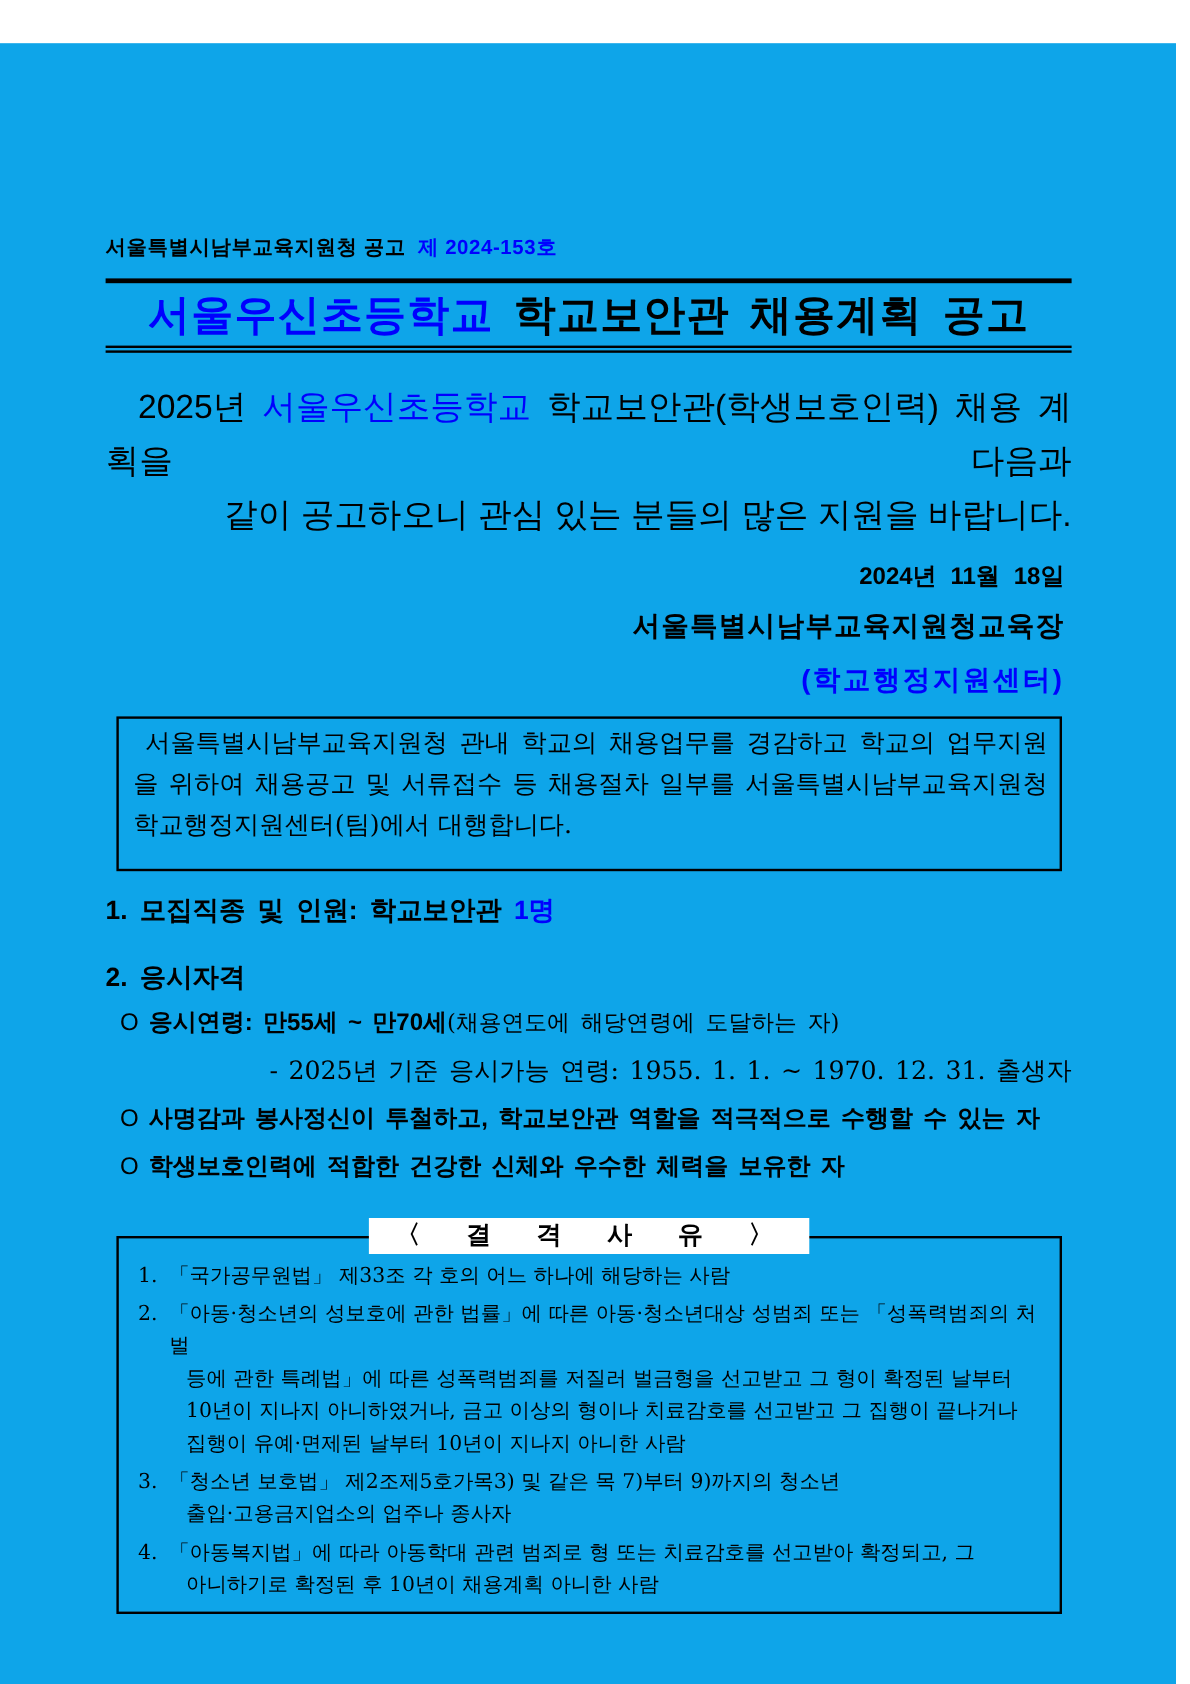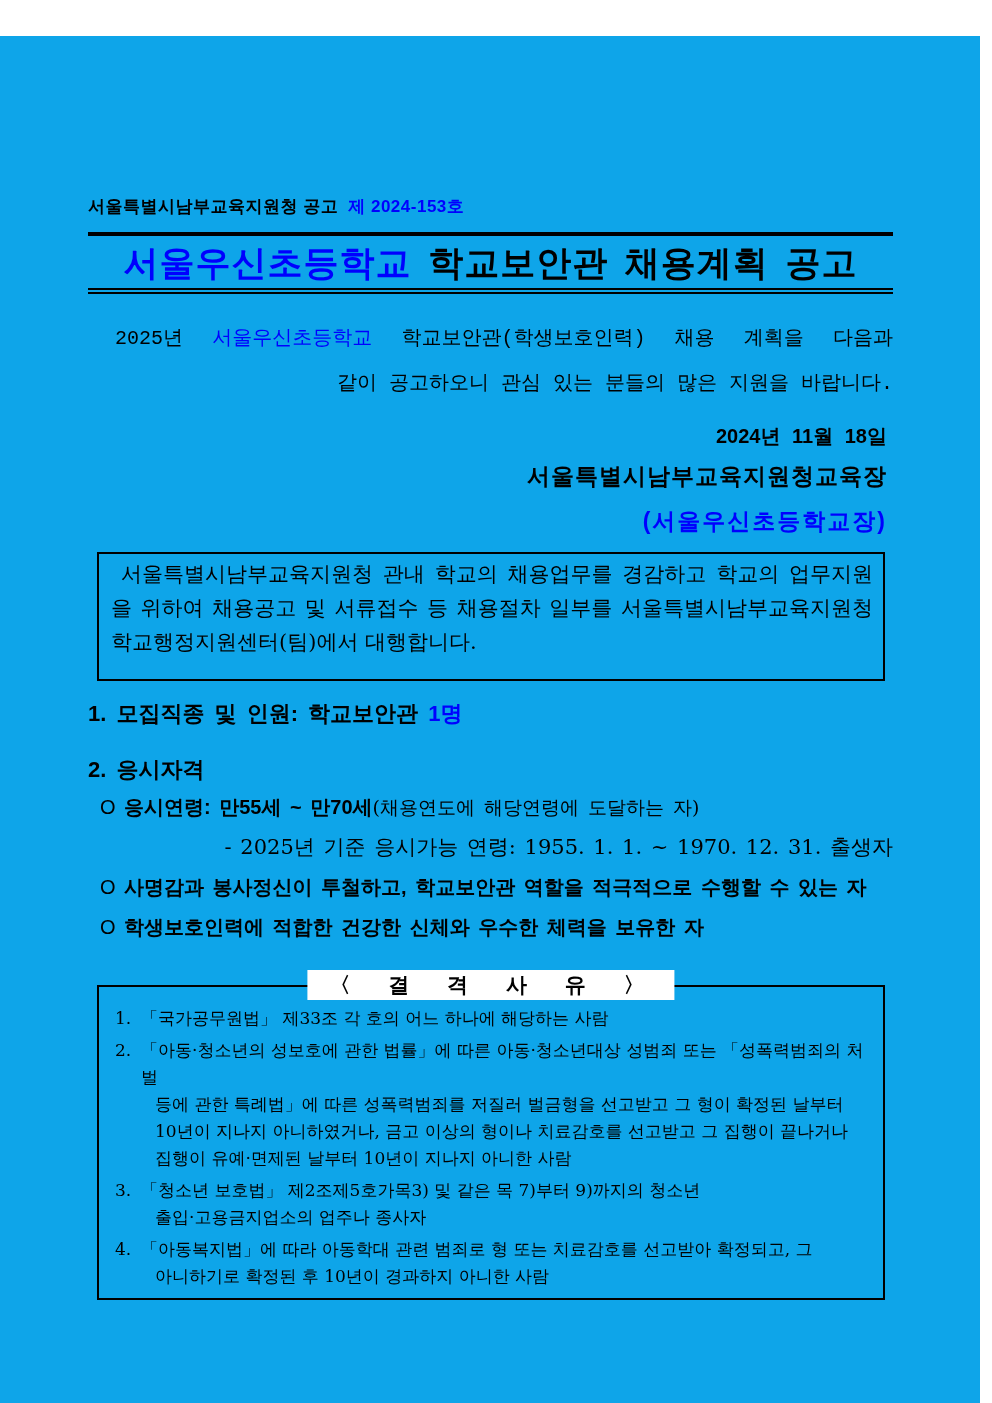--- a/index.html
+++ b/index.html
@@ -42,22 +42,22 @@
     font-weight: 800;
     line-height: 44px;
     letter-spacing: 1px;
     word-spacing: 6px;
     white-space: nowrap;
   }
 
   
   .intro {
     margin-top: 22px;
-    font-family: Liberation Mono, monospace;
-    font-size: 20px;
+    font-family: Liberation Sans, sans-serif;
+    font-size: 28px;
     line-height: 45px;
   }
   .intro-line1 {
     text-indent: 27px;
     text-align: justify;
     text-align-last: justify;
   }
   .intro-line2 { text-align: right; }
 
   
@@ -166,21 +166,21 @@
   </div>
 
   <div class="intro">
     <div class="intro-line1"><span>2025년 </span><span class="blue">서울우신초등학교</span><span> 학교보안관(학생보호인력) 채용 계획을 다음과</span></div>
     <div class="intro-line2">같이 공고하오니 관심 있는 분들의 많은 지원을 바랍니다.</div>
   </div>
 
   <div class="signature">
     <div class="sig-date">2024년 11월 18일</div>
     <div class="sig-org">서울특별시남부교육지원청교육장</div>
-    <div class="sig-school blue">(서울우신초등학교장)</div>
+    <div class="sig-school blue">(학교행정지원센터)</div>
   </div>
 
   <div class="notice-box">서울특별시남부교육지원청 관내 학교의 채용업무를 경감하고 학교의 업무지원을 위하여 채용공고 및 서류접수 등 채용절차 일부를 서울특별시남부교육지원청 학교행정지원센터(팀)에서 대행합니다.</div>
 
   <div class="sec-heading first">
     <span>1. 모집직종 및 인원: 학교보안관 </span><span class="blue">1명</span>
   </div>
 
   <div class="sec-heading second">2. 응시자격</div>
 
@@ -212,18 +212,18 @@
           <div class="dq-line cont">집행이 유예·면제된 날부터 10년이 지나지 아니한 사람</div>
         </div>
         <div class="dq-item">
           <span class="dq-num">3.</span>
           <div class="dq-line">「청소년 보호법」 제2조제5호가목3) 및 같은 목 7)부터 9)까지의 청소년</div>
           <div class="dq-line cont">출입·고용금지업소의 업주나 종사자</div>
         </div>
         <div class="dq-item">
           <span class="dq-num">4.</span>
           <div class="dq-line">「아동복지법」에 따라 아동학대 관련 범죄로 형 또는 치료감호를 선고받아 확정되고, 그</div>
-          <div class="dq-line cont">아니하기로 확정된 후 10년이 경과하지 아니한 사람</div>
+          <div class="dq-line cont">아니하기로 확정된 후 10년이 채용계획 아니한 사람</div>
         </div>
       </div>
   </div>
 
 </div>
 
 </body></html>

